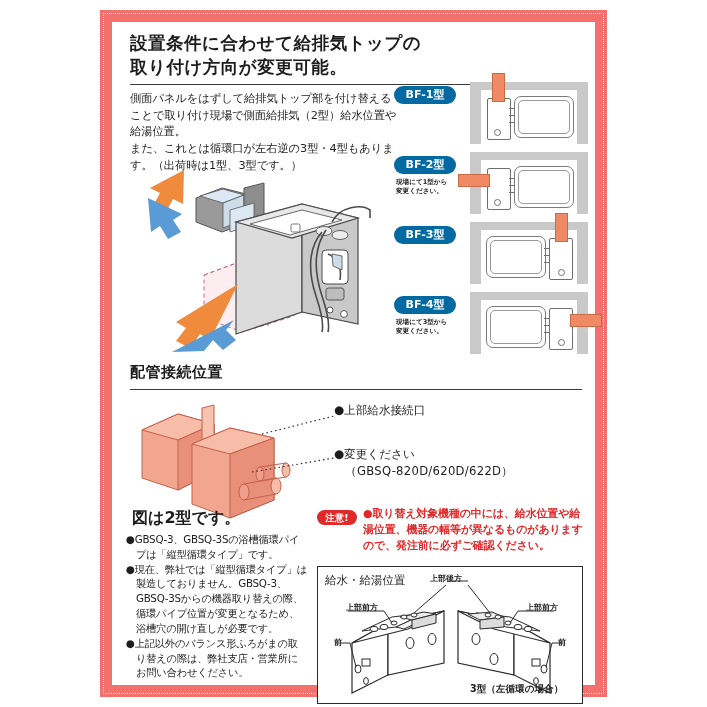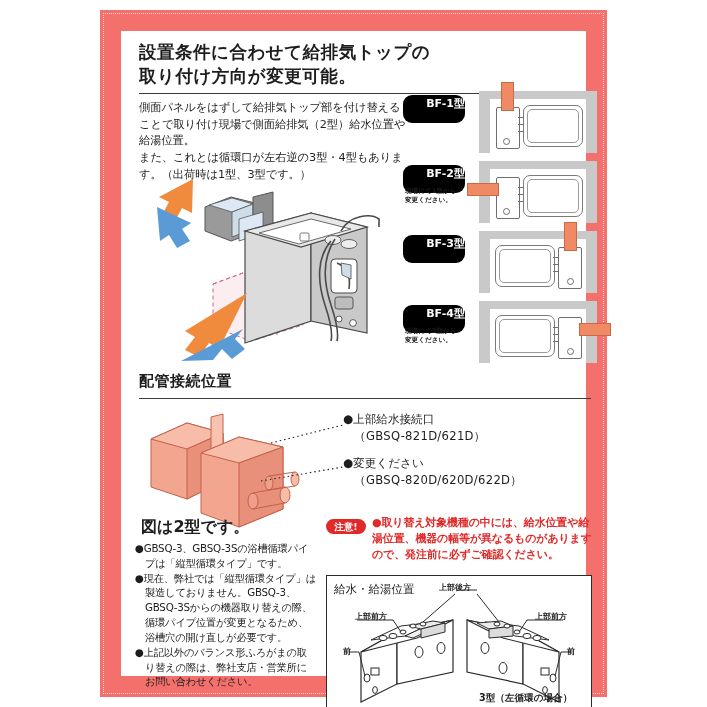--- a/index.html
+++ b/index.html
@@ -2,43 +2,43 @@
 <html lang="ja"><head>
 <meta charset="utf-8">
 <style>
   html,body{margin:0;padding:0;background:#ffffff;}
   body{width:707px;height:707px;overflow:hidden;
        font-family:"DejaVu Sans","Liberation Sans",sans-serif;}
 
   
   #page{position:absolute;left:0;top:0;width:707px;height:707px;background:#ffffff;}
   #frame{position:absolute;left:100px;top:10px;width:507px;height:687px;
-         background:#f3706c;box-sizing:border-box;padding:21px;}
+         background:#f3706c;box-sizing:border-box;padding:12px;}
   #frame:before{content:"";position:absolute;left:3px;top:3px;right:3px;bottom:3px;
          border:1px dotted rgba(255,255,255,.75);pointer-events:none;}
   #sheet{position:relative;width:100%;height:100%;background:#ffffff;box-sizing:border-box;}
 
   
   .hd-main{position:absolute;left:18px;top:10px;width:300px;
       font-size:17.5px;font-weight:bold;line-height:1.35;color:#1d1d1d;letter-spacing:.5px;}
   .rule-main{position:absolute;left:18px;top:62px;width:452px;height:1px;background:#3a3a3a;}
 
   .lead{position:absolute;left:18px;top:69px;width:268px;
       font-size:11.3px;line-height:1.48;color:#1d1d1d;letter-spacing:-.1px;}
 
   .hd-sec{position:absolute;left:18px;top:341px;
       font-size:15px;font-weight:bold;color:#1d1d1d;letter-spacing:.5px;}
   .rule-sec{position:absolute;left:18px;top:367px;width:452px;height:1px;background:#3a3a3a;}
 
   
   #bfcol{position:absolute;left:282px;top:60px;width:195px;height:272px;}
   .bfrow{position:absolute;left:0;width:195px;height:62px;}
-  .bftag{position:absolute;left:0;top:4px;width:62px;height:28px;border-radius:9px;
-      background:#000000;color:#fff;font-size:11px;font-weight:bold;
-      text-align:right;line-height:18px;letter-spacing:0px;}
+  .bftag{position:absolute;left:0;top:4px;width:62px;height:18px;border-radius:9px;
+      background:#0369a1;color:#fff;font-size:11px;font-weight:bold;
+      text-align:center;line-height:18px;letter-spacing:0px;}
   .bfnote{position:absolute;left:2px;top:26px;width:70px;
       font-size:6.6px;font-weight:bold;line-height:1.3;color:#1d1d1d;}
   .bfart{position:absolute;left:76px;top:0;width:118px;height:62px;}
 
   
   .wall{position:absolute;background:#c9c9c9;}
   .room{position:absolute;border:1.2px solid #7a7a7a;border-radius:7px;background:#fff;}
   .room2{position:absolute;border:1px solid #9a9a9a;border-radius:5px;background:#fff;}
   .unit{position:absolute;border:1.1px solid #6f6f6f;background:#fff;border-radius:2px;}
   .duct{position:absolute;background:#ef8a64;border:1px solid #c96a47;}
@@ -257,21 +257,20 @@
           </g>
 
           <path d="M128 34 L200 16" stroke="#222" stroke-width="1.1" stroke-dasharray="1.5 3" fill="none"></path>
           <path d="M118 72 L200 58" stroke="#222" stroke-width="1.1" stroke-dasharray="1.5 3" fill="none"></path>
         </svg>
       </div>
       <div class="zukaku">図は2型です。</div>
 
       <div class="callout co1">
         <div>●上部給水接続口</div>
-        <div class="co-sub">（GBSQ-821D/621D）</div>
       </div>
       <div class="callout co2">
         <div>●変更ください</div>
         <div class="co-sub">（GBSQ-820D/620D/622D）</div>
       </div>
 
       <div id="attn">
         <div class="attn-badge">注意!</div>
         <div class="attn-txt">●取り替え対象機種の中には、給水位置や給湯位置、機器の幅等が異なるものがありますので、発注前に必ずご確認ください。</div>
       </div>

